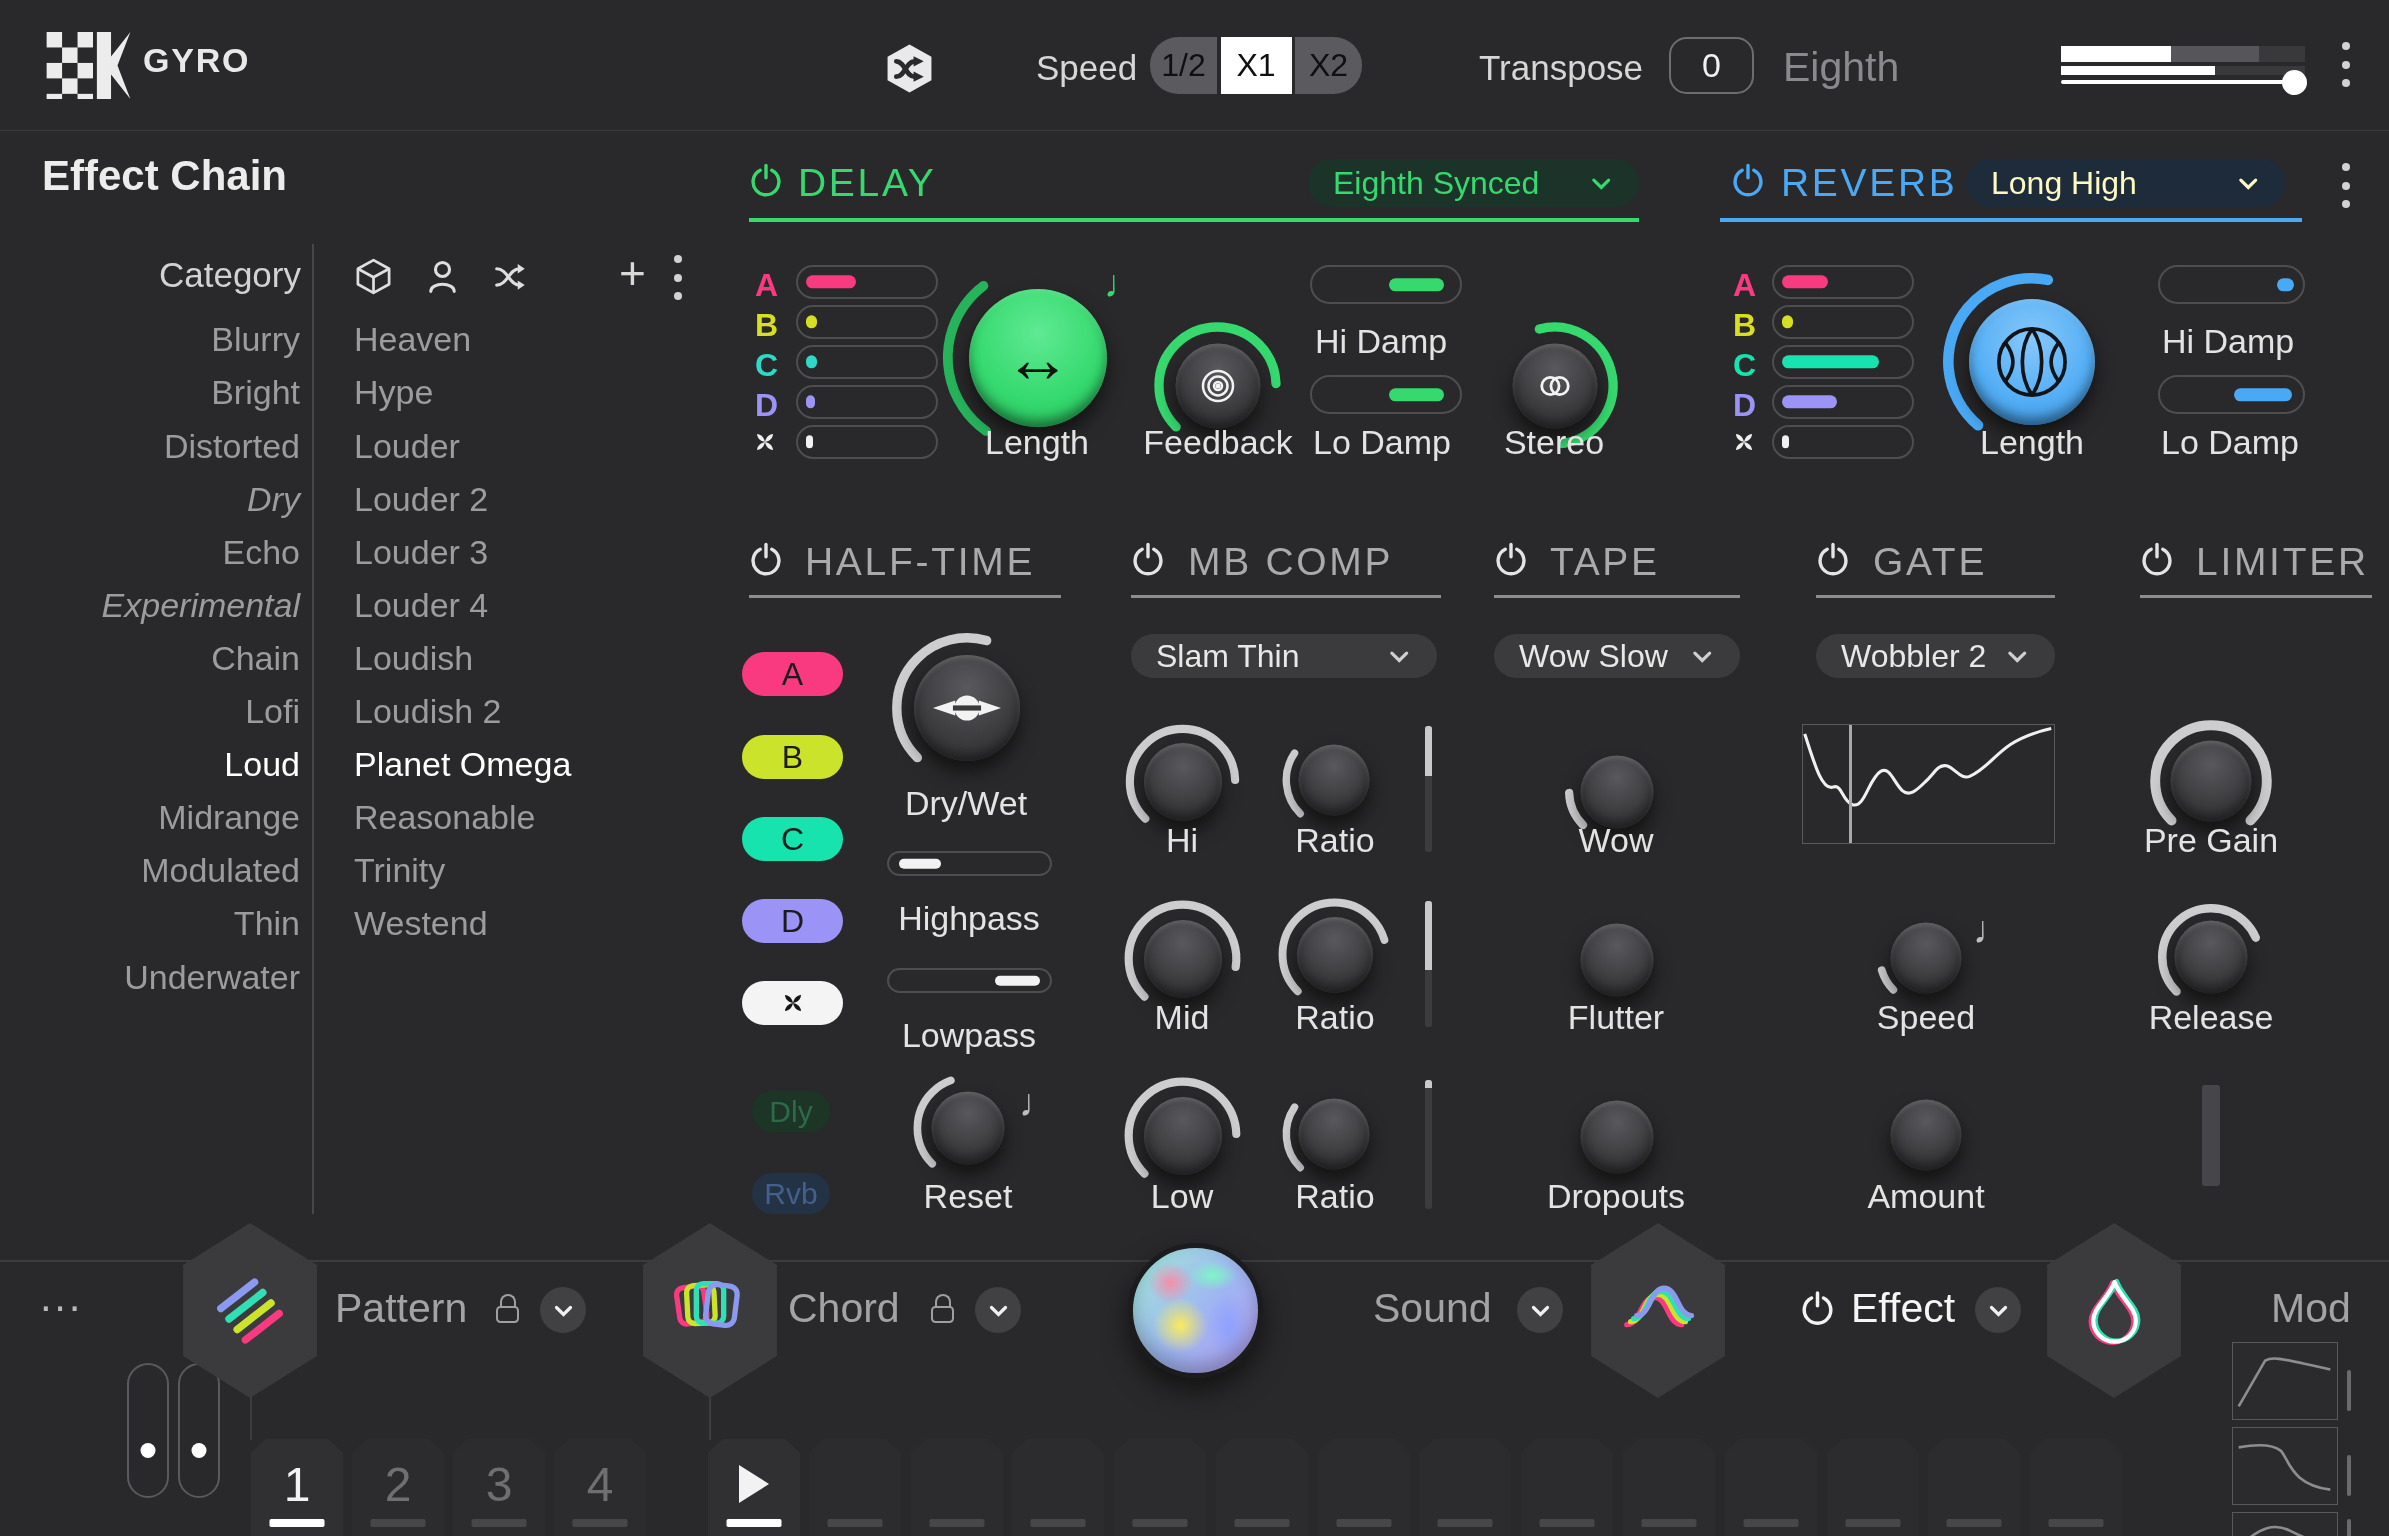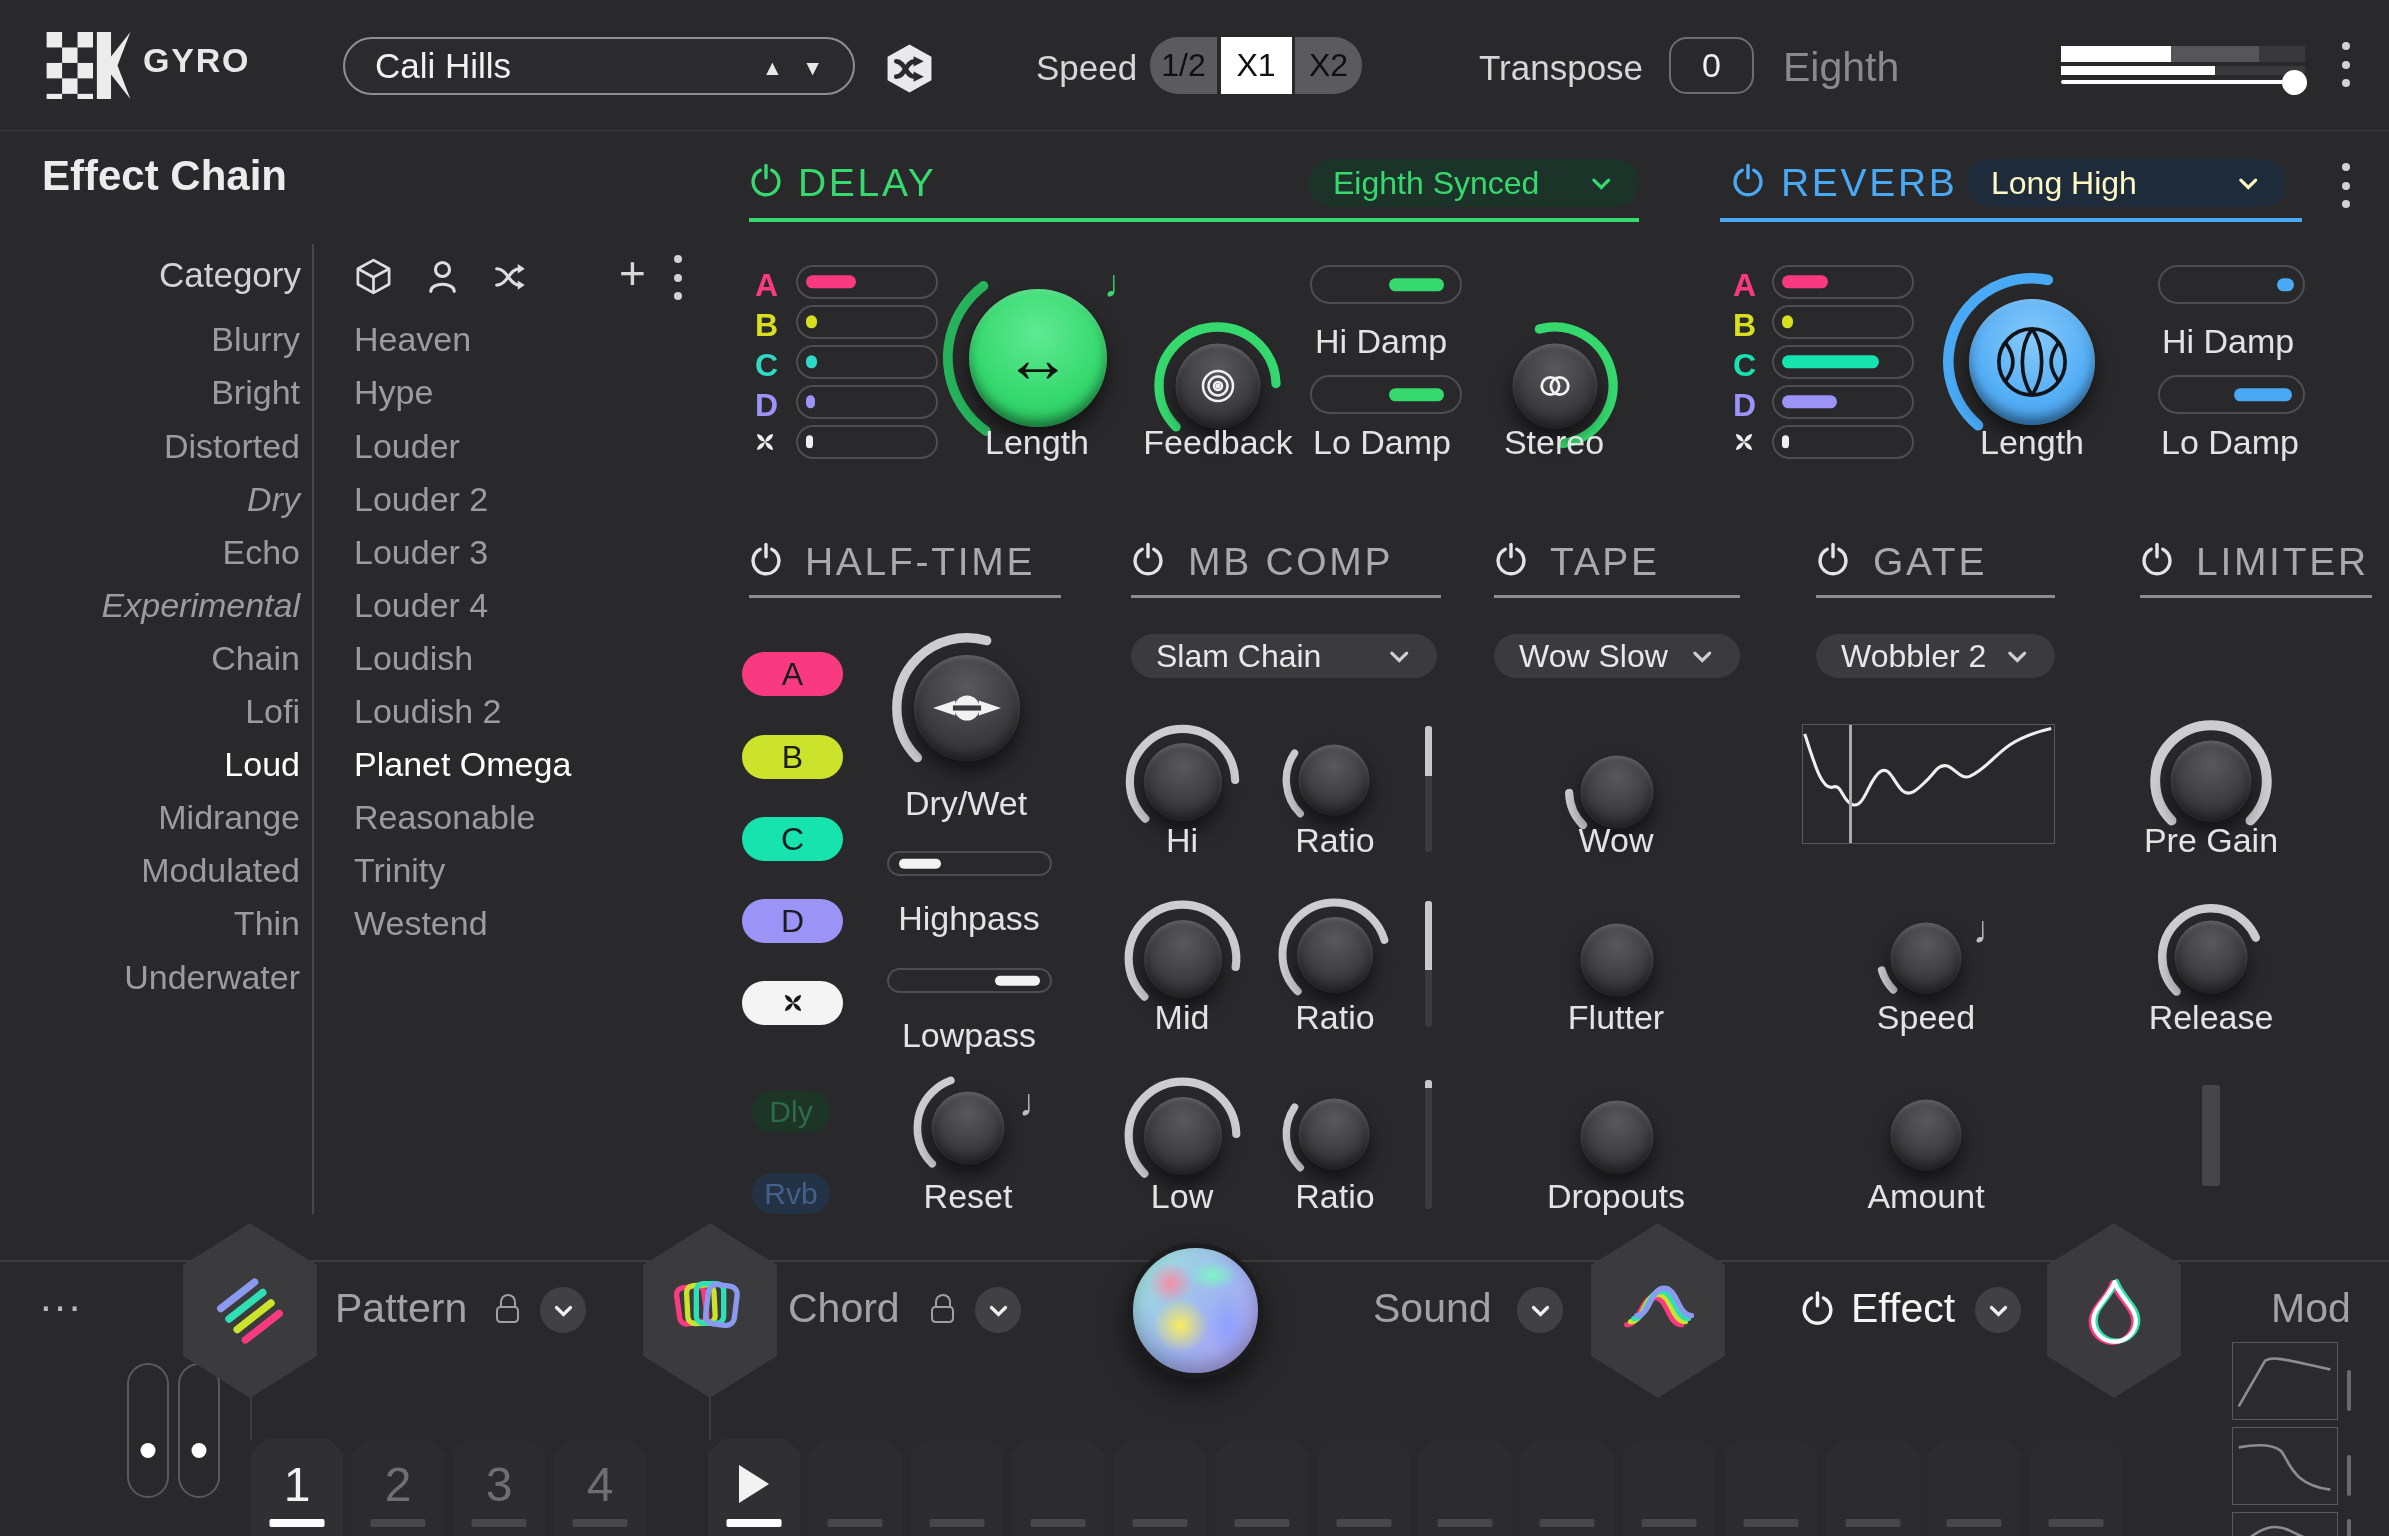--- a/index.html
+++ b/index.html
@@ -111,27 +111,20 @@
         <rect x="24" y="24" width="24" height="24"></rect>
           <rect x="24" y="72" width="24" height="24"></rect>
         <rect x="48" y="0" width="24" height="24"></rect>
           <rect x="48" y="48" width="24" height="24"></rect>
           <rect x="48" y="96" width="24" height="8"></rect>
         <path d="M78 0 h22 v38 l30 -38 h0 l-20 52 20 52 h0 l-30 -38 v38 h-22 z"></path>
       </g>
     </svg>
     <span class="brand">GYRO</span>
 
-    <div class="preset-pill">
-      <span>Cali Hills</span>
-      <span class="preset-arrows">
-        <span>▲</span>
-        <span>▼</span>
-      </span>
-    </div>
 
     <svg class="abs" style="left:884px;top:41px" width="51" height="55" viewBox="0 0 100 100">
       <polygon points="50,3 93,27 93,73 50,97 7,73 7,27" fill="#e9e9eb"></polygon>
       <g stroke="#2a2a2c" stroke-width="9" fill="none" stroke-linecap="round">
         <path d="M24 66 C42 66 42 36 60 36"></path>
         <path d="M24 36 C42 36 42 66 60 66"></path>
       </g>
       <g fill="#2a2a2c">
         <path d="M58 26 L78 36 58 46z"></path>
         <path d="M58 56 L78 66 58 76z"></path>
@@ -446,21 +439,21 @@
   </section>
 
   <section>
     <svg class="power" style="left:1131px;top:542px;color:#e4e4e6" viewBox="0 0 100 100" fill="none" stroke="currentColor" stroke-width="10" stroke-linecap="round">
       <path d="M33 20 A38 38 0 1 0 67 20"></path>
         <line x1="50" y1="6" x2="50" y2="42"></line>
     </svg>
     <div class="sec-title" style="left:1188px;top:540px">MB COMP</div>
     <div class="underline" style="left:1131px;top:595px;width:310px;height:2.7px;background:#8d8d90"></div>
     <div class="dd" style="left:1131px;top:634px;width:306px;height:44px">
-      <span>Slam Chain</span>
+      <span>Slam Thin</span>
       <svg class="chev" style="color:#cfcfd1" viewBox="0 0 100 100" fill="none" stroke="currentColor" stroke-width="12" stroke-linecap="round">
           <polyline points="22,38 50,66 78,38"></polyline>
         </svg>
     </div>
 
     <div class="knob" style="left:1124px;top:723px;width:117px;height:117px">
       <svg class="arc" viewBox="0 0 100 100">
           <circle cx="50" cy="50" r="45" pathLength="100" fill="none" stroke="#cdcdcf" stroke-width="7" stroke-linecap="round" stroke-dasharray="62 1000" transform="rotate(135 50 50)"></circle>
         </svg>
       <div class="cap" style="width:78px;height:78px"></div>

